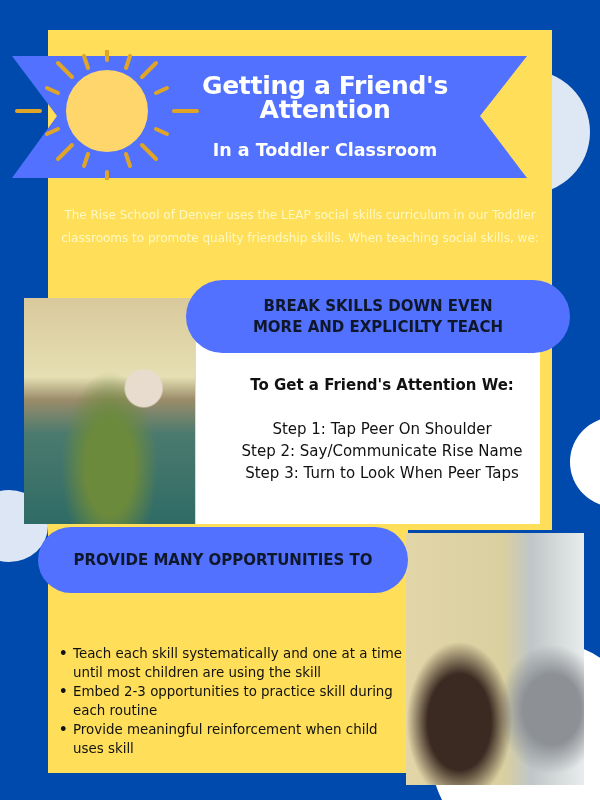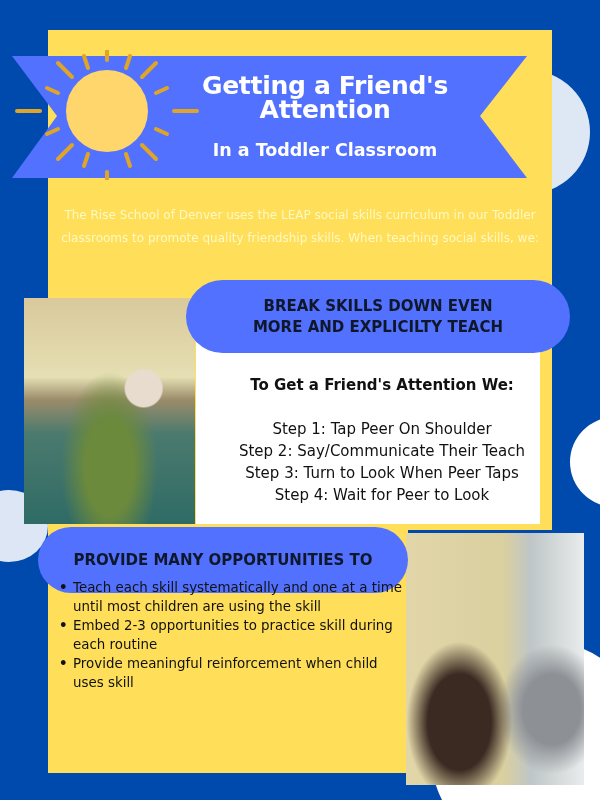--- a/index.html
+++ b/index.html
@@ -35,21 +35,21 @@
       linear-gradient(90deg, #e2d6a8 0%, #d9cf9f 55%, #bfc6c7 70%, #e9ecec 100%); }
 
   .white-box { left: 196px; top: 340px; width: 344px; height: 184px; background: #ffffff; }
   .pill { background: #5271ff; border-radius: 40px; color: #0f172a; font-weight: bold; text-align: center; display: flex; align-items: center; justify-content: center; }
   .pill-1 { left: 186px; top: 280px; width: 384px; height: 73px; font-size: 15px; line-height: 21px; }
   .pill-2 { left: 38px; top: 527px; width: 370px; height: 66px; font-size: 15px; line-height: 21px; }
 
   .steps { left: 196px; top: 358px; width: 372px; text-align: center; font-size: 15px; line-height: 22px; color: #111; margin-top: 16px; }
   .steps-heading { font-weight: bold; margin-bottom: 22px; }
 
-  .bullets { left: 58px; top: 578px; width: 345px; font-size: 13.4px; line-height: 19px; color: #111; list-style: none; }
+  .bullets { left: 58px; top: 644px; width: 345px; font-size: 13.4px; line-height: 19px; color: #111; list-style: none; }
   .bullets li { position: relative; padding-left: 15px; }
   .bullets li::before { content: "•"; position: absolute; left: 1px; top: 0; font-weight: bold; }
 </style>
 </head>
 <body>
 
 <div class="abs circle-tr"></div>
 <div class="abs yellow-top"></div>
 <div class="abs circle-r"></div>
 <div class="abs circle-l"></div>
@@ -91,23 +91,22 @@
 <div class="abs white-box"></div>
 <div class="abs pill pill-1">
   <div>
     <div>BREAK SKILLS DOWN EVEN</div>
     <div>MORE AND EXPLICILTY TEACH</div>
   </div>
 </div>
 <div class="abs steps">
   <div class="steps-heading">To Get a Friend's Attention We:</div>
   <div>Step 1: Tap Peer On Shoulder</div>
-  <div>Step 2: Say/Communicate Their Teach</div>
+  <div>Step 2: Say/Communicate Rise Name</div>
   <div>Step 3: Turn to Look When Peer Taps</div>
-  <div>Step 4: Wait for Peer to Look</div>
 </div>
 
 <div class="abs photo photo2"></div>
 <div class="abs pill pill-2">
   <div>
     <div>PROVIDE MANY OPPORTUNITIES TO</div>
   </div>
 </div>
 <ul class="abs bullets">
   <li>Teach each skill systematically and one at a time until most children are using the skill</li>

